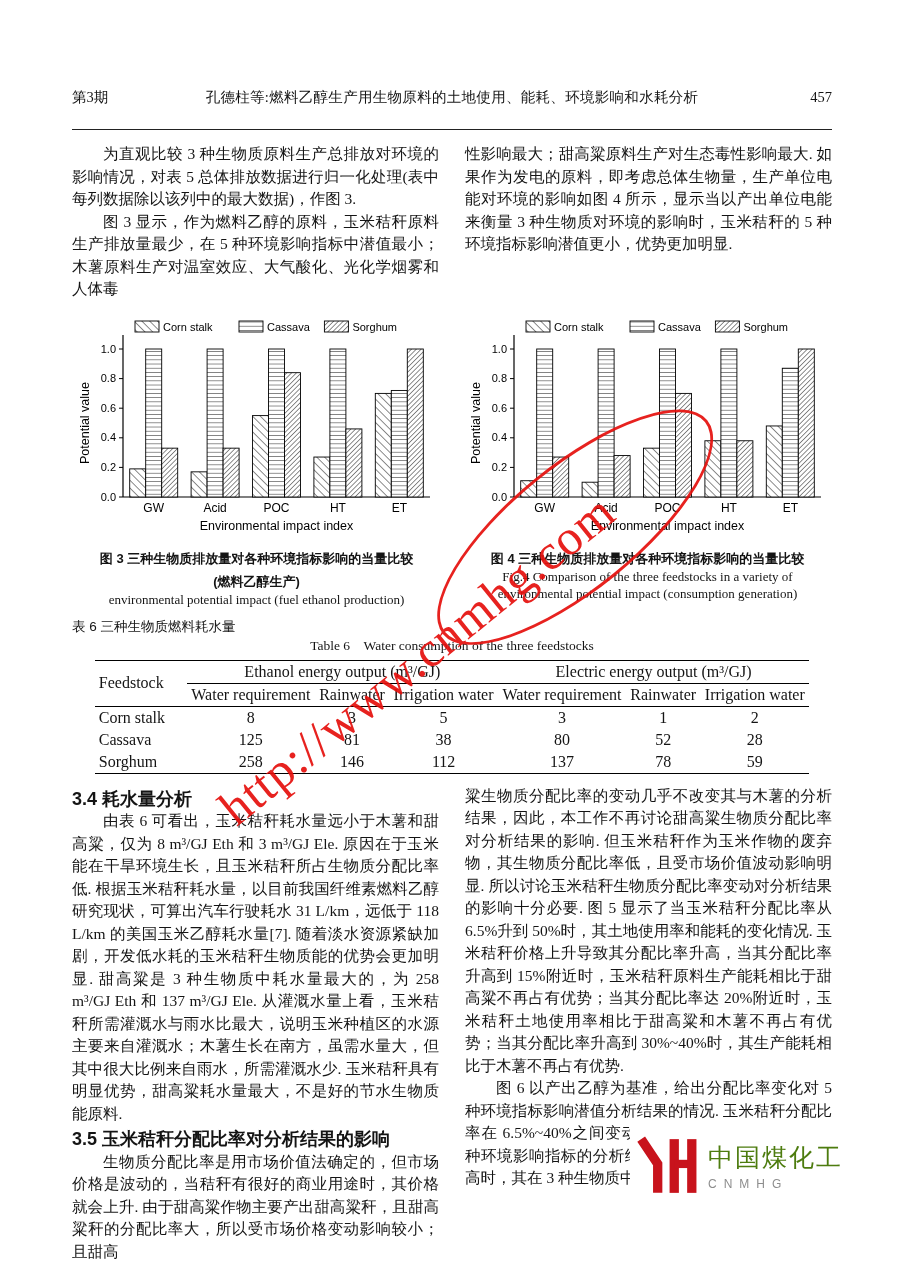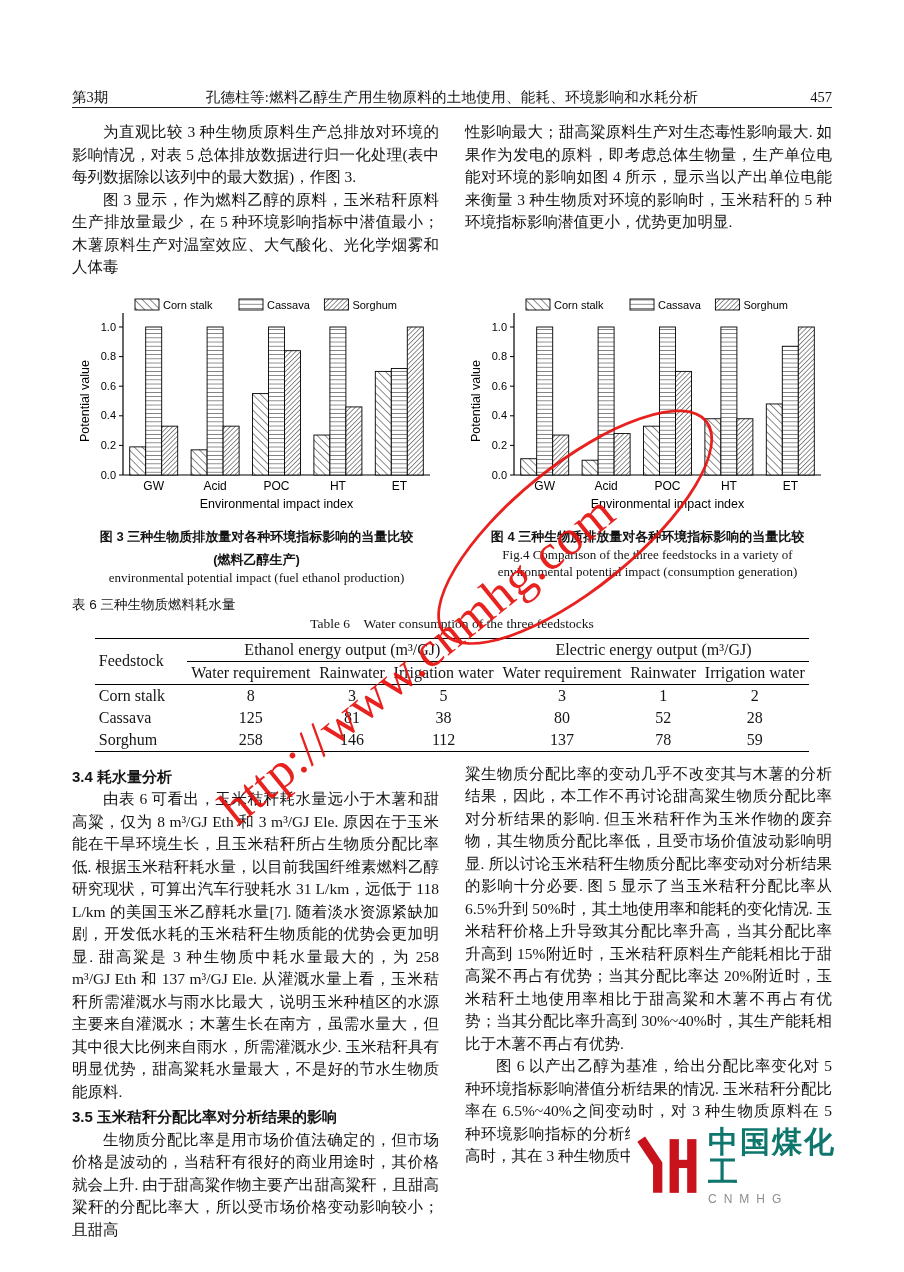--- a/index.html
+++ b/index.html
@@ -6,33 +6,33 @@
   html,body { background:#e9e9e6; }
   .page {
     position:relative; width:904px; height:1272px; margin:0 auto;
     background:#ffffff; overflow:hidden;
     font-family:"Liberation Serif", serif; color:#141414;
     padding:88px 72px 0 72px;
   }
   
   .page-header {
     display:flex; align-items:baseline;
-    border-bottom:1.3px solid #222; padding-bottom:0;
+    border-bottom:1.3px solid #222; padding-bottom:22px;
     font-size:14.5px;
   }
   .page-header .issue { width:80px; }
   .page-header .htitle { flex:1; text-align:center; letter-spacing:0.3px; }
   .page-header .pageno { width:80px; text-align:right; }
 
   
   .cols { display:flex; gap:26px; margin-top:13px; }
   .col { flex:1; font-size:15.5px; line-height:22.5px; text-align:justify; }
   .col p { margin:0; }
   .col p.indent { text-indent:2em; }
-  .sec-title { font-weight:bold; font-family:"Liberation Sans", sans-serif; font-size:15px; margin-top:3px; }
+  .sec-title { font-weight:bold; font-family:"Liberation Sans", sans-serif; font-size:18px; margin-top:3px; }
 
   
   .charts-row { display:flex; gap:22px; margin-top:8px; }
   .chart-fig { flex:1; text-align:center; }
   .chart-fig svg { display:block; margin:0 auto; }
   .caption-cn { font-size:13px; font-weight:bold; font-family:"Liberation Sans", sans-serif; margin-top:5px; line-height:18px; }
   .caption-en { font-size:13px; line-height:17px; }
 
   
   .table-section { margin-top:10px; }
@@ -62,21 +62,21 @@
   }
 
   
   .logo-box {
     position:absolute; left:630px; top:1124px; width:236px; height:84px;
     background:#ffffff; z-index:10; display:flex; align-items:center; gap:10px;
     padding:4px 6px;
   }
   .logo-mark { width:62px; height:66px; flex:0 0 auto; }
   .logo-text-cn {
-    color:#0f766e; font-size:30px; font-weight:bold;
+    color:#4d7c0f; font-size:25px; font-weight:normal;
     font-family:"Liberation Sans", sans-serif; letter-spacing:2px; line-height:30px;
   }
   .logo-text-en {
     color:#8d8d8d; font-size:12px; letter-spacing:7px;
     font-family:"Liberation Sans", sans-serif; margin-top:5px;
   }
 </style>
 </head>
 <body>
 

